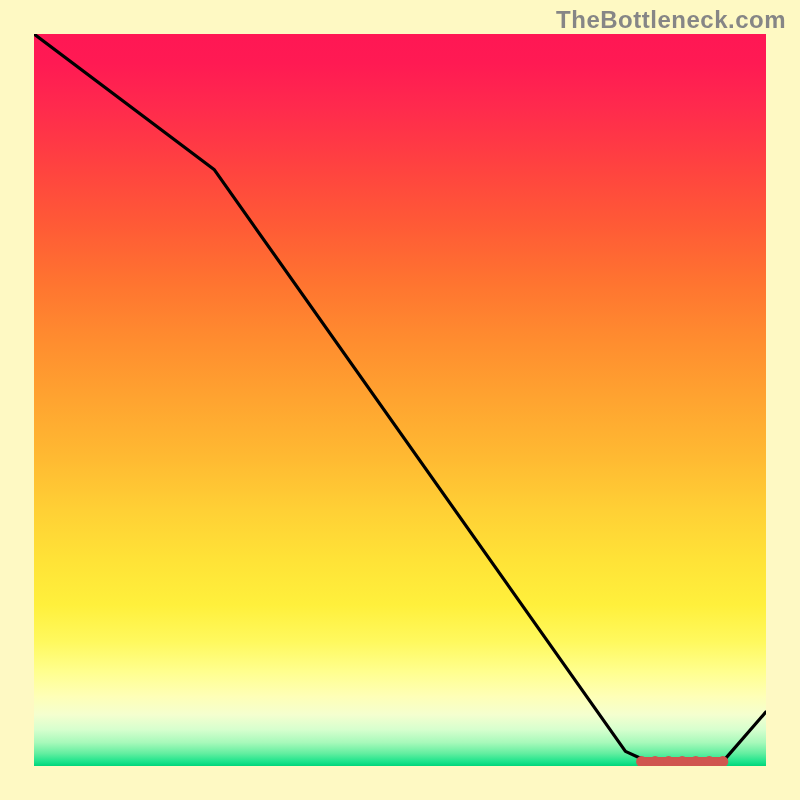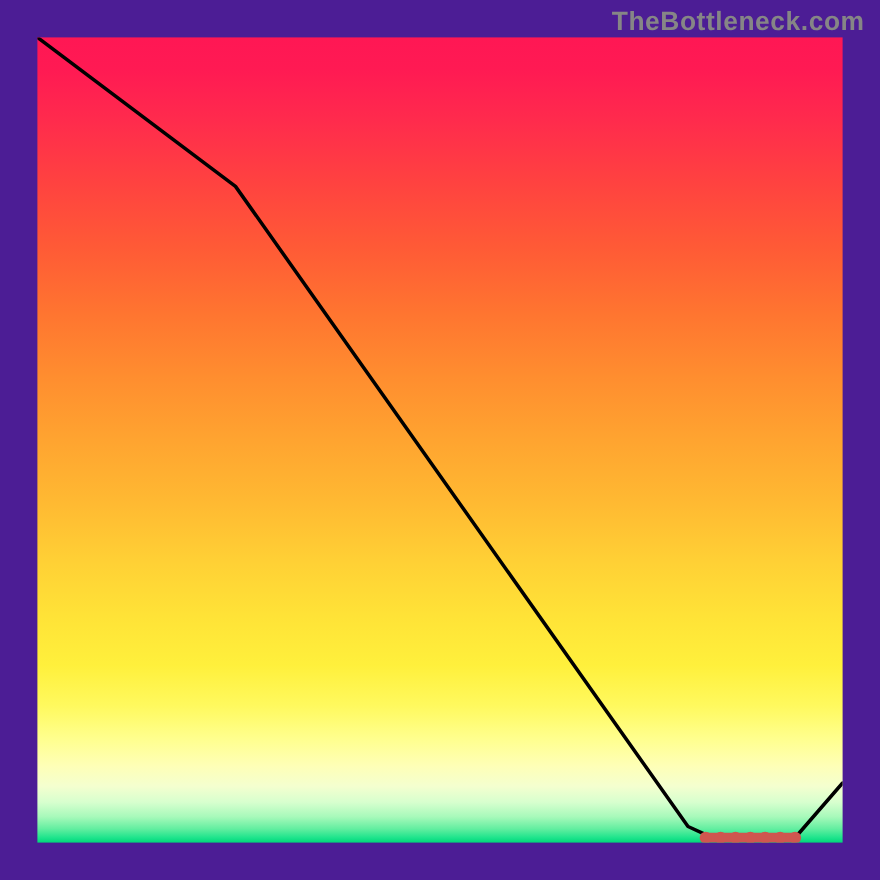--- a/index.html
+++ b/index.html
@@ -1,21 +1,21 @@
 <!DOCTYPE html>
 <html><head>
 <meta charset="utf-8">
 <style>
   * { margin: 0; padding: 0; box-sizing: border-box; }
   html, body { width: 800px; height: 800px; overflow: hidden; background: #000; }
   .canvas {
     position: relative;
     width: 800px;
     height: 800px;
-    background: #4c1d95;
+    background: #fef9c3;
   }
   .watermark {
     position: absolute;
     top: 6px;
     right: 14px;
     font-family: Arial, Helvetica, sans-serif;
     font-size: 24px;
     font-weight: 600;
     color: #868686;
     letter-spacing: 0.5px;

